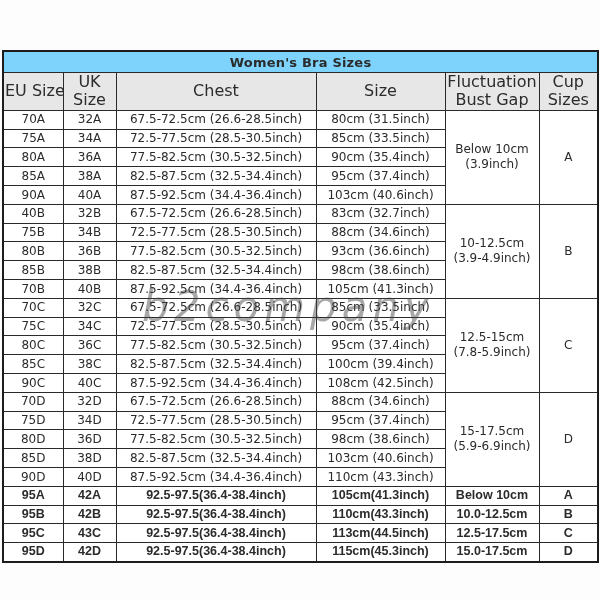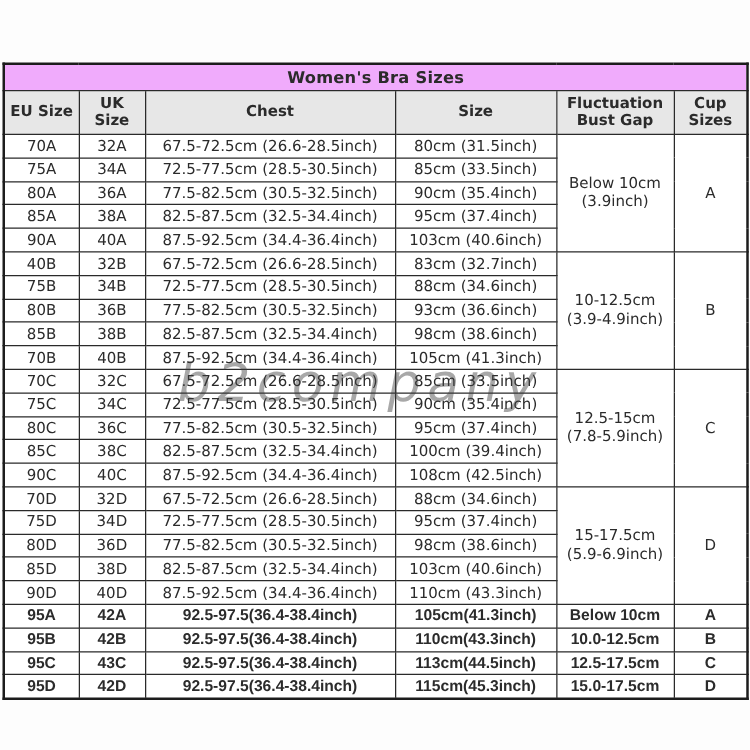--- a/index.html
+++ b/index.html
@@ -18,30 +18,30 @@
     background:#ffffff;
   }
   td, th {
     border:1px solid #2a2a2a;
     text-align:center;
     vertical-align:middle;
     padding:0 1px;
     overflow:hidden;
   }
   .title-cell {
-    background:#f0abfc;
+    background:#7dd3fc;
     font-weight:bold;
     font-size:13px;
     height:20px;
     letter-spacing:0.2px;
   }
   thead th {
     background:#e7e7e7;
-    font-size:12px;
-    font-weight:bold;
+    font-size:16px;
+    font-weight:normal;
     height:34px;
     line-height:1.15;
   }
   th.nowrap { white-space:nowrap; }
   tbody td {
     height:17.8px;
     font-size:12px;
     white-space:nowrap;
     line-height:1.05;
   }

